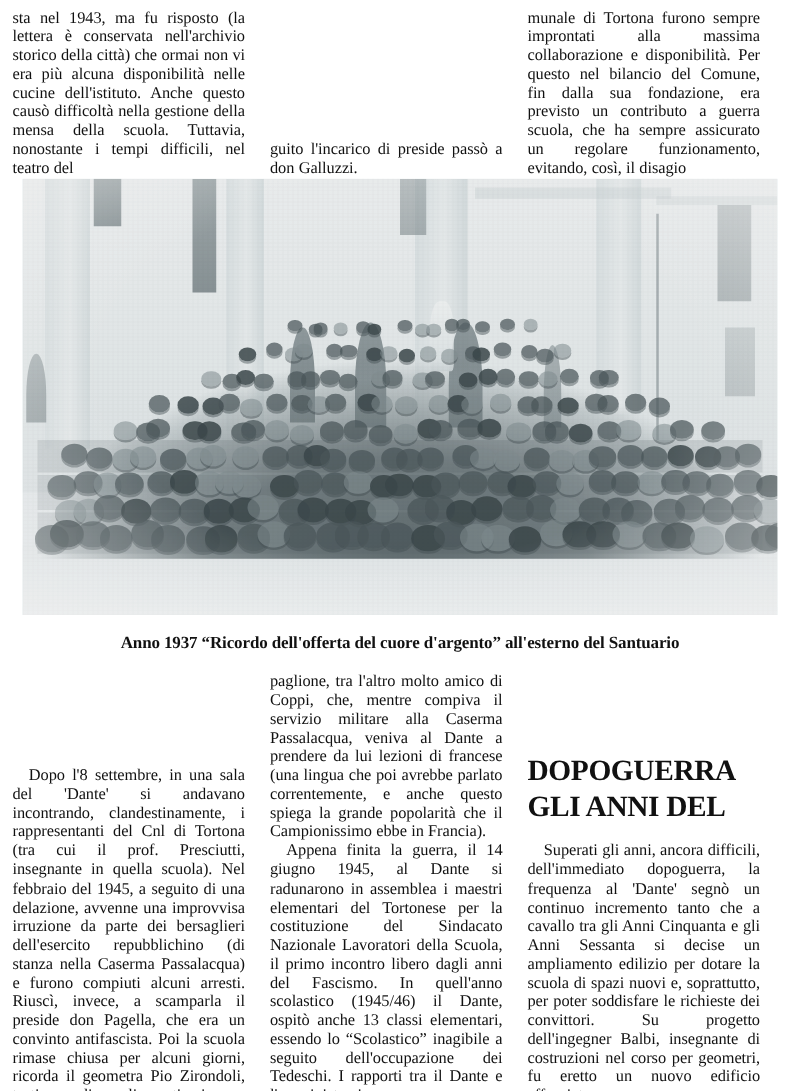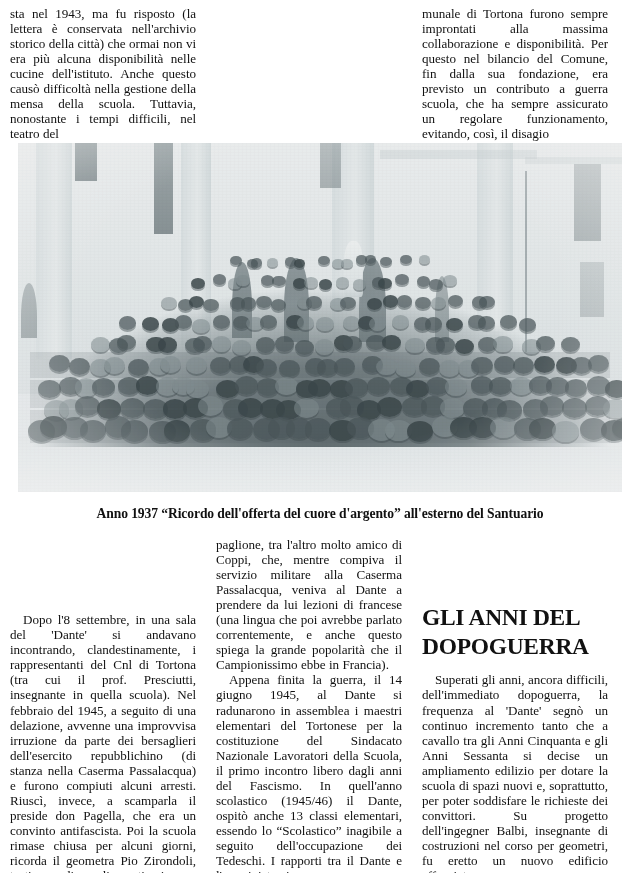--- a/index.html
+++ b/index.html
@@ -165,20 +165,21 @@
 </head>
 <body>
 
 <div class="page">
 
   <div class="top-text cols">
     <div class="col">
       <p class="cont">sta nel 1943, ma fu risposto (la lettera è conservata nell'archivio storico della città) che ormai non vi era più alcuna disponibilità nelle cucine dell'istituto. Anche questo causò difficoltà nella gestione della mensa della scuola. Tuttavia, nonostante i tempi difficili, nel teatro del</p>
     </div>
     <div class="col">
+      <p class="cont">guito l'incarico di preside passò a don Galluzzi.</p>
     </div>
     <div class="col">
       <p class="cont">munale di Tortona furono sempre improntati alla massima collaborazione e disponibilità. Per questo nel bilancio del Comune, fin dalla sua fondazione, era previsto un contributo a guerra scuola, che ha sempre assicurato un regolare funzionamento, evitando, così, il disagio</p>
     </div>
   </div>
 
   <div class="photo-wrap">
     <div class="photo">
       <div class="sky"></div>
 
@@ -447,20 +448,20 @@
   <div class="bottom-text cols">
     <div class="col">
       <p class="indent">Dopo l'8 settembre, in una sala del 'Dante' si andavano incontrando, clandestinamente, i rappresentanti del Cnl di Tortona (tra cui il prof. Presciutti, insegnante in quella scuola). Nel febbraio del 1945, a seguito di una delazione, avvenne una improvvisa irruzione da parte dei bersaglieri dell'esercito repubblichino (di stanza nella Caserma Passalacqua) e furono compiuti alcuni arresti. Riuscì, invece, a scamparla il preside don Pagella, che era un convinto antifascista. Poi la scuola rimase chiusa per alcuni giorni, ricorda il geometra Pio Zirondoli, testimone di quegli eventi, e in se-</p>
     </div>
     <div class="col">
       <p class="cont">paglione, tra l'altro molto amico di Coppi, che, mentre compiva il servizio militare alla Caserma Passalacqua, veniva al Dante a prendere da lui lezioni di francese (una lingua che poi avrebbe parlato correntemente, e anche questo spiega la grande popolarità che il Campionissimo ebbe in Francia).</p>
       <p class="indent">Appena finita la guerra, il 14 giugno 1945, al Dante si radunarono in assemblea i maestri elementari del Tortonese per la costituzione del Sindacato Nazionale Lavoratori della Scuola, il primo incontro libero dagli anni del Fascismo. In quell'anno scolastico (1945/46) il Dante, ospitò anche 13 classi elementari, essendo lo “Scolastico” inagibile a seguito dell'occupazione dei Tedeschi. I rapporti tra il Dante e l'amministrazione co-</p>
     </div>
     <div class="col">
       <div class="section-head">
+        <div>DOPOGUERRA</div>
         <div>GLI ANNI DEL</div>
-        <div>DOPOGUERRA</div>
       </div>
       <p class="indent">Superati gli anni, ancora difficili, dell'immediato dopoguerra, la frequenza al 'Dante' segnò un continuo incremento tanto che a cavallo tra gli Anni Cinquanta e gli Anni Sessanta si decise un ampliamento edilizio per dotare la scuola di spazi nuovi e, soprattutto, per poter soddisfare le richieste dei convittori. Su progetto dell'ingegner Balbi, insegnante di costruzioni nel corso per geometri, fu eretto un nuovo edificio affacciato su</p>
     </div>
   </div>
 
 </div>
 
 </body></html>

